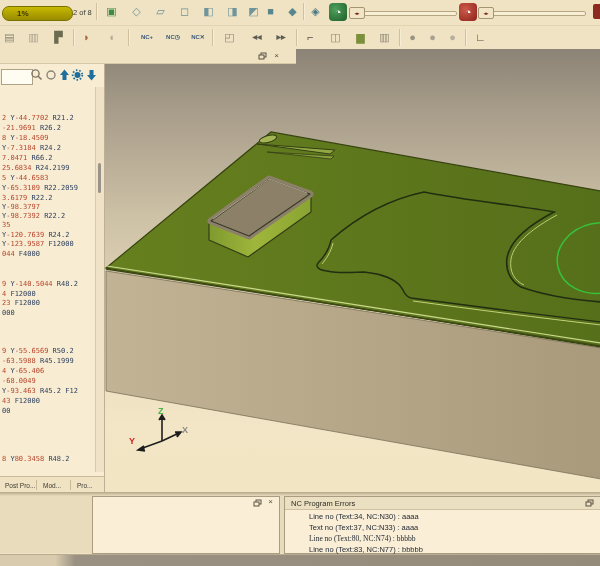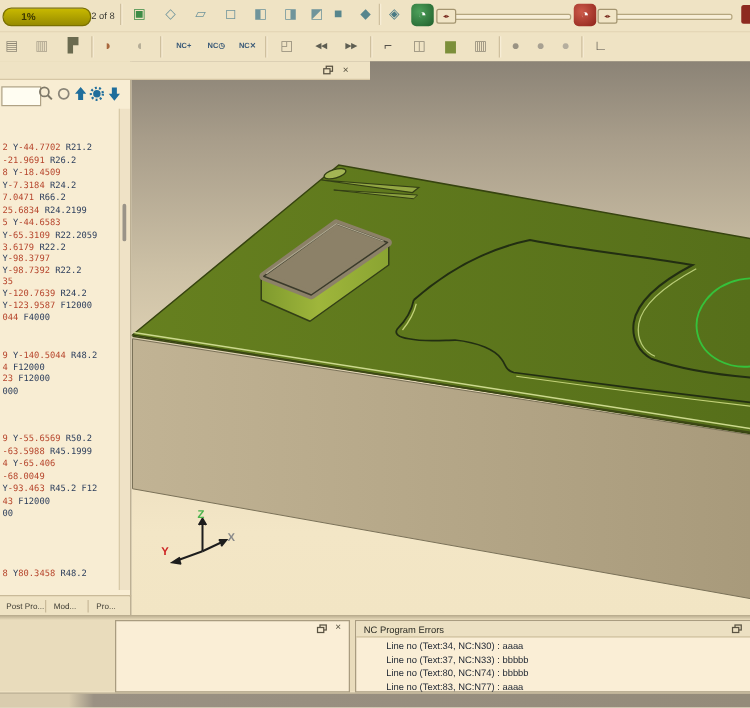--- a/index.html
+++ b/index.html
@@ -234,20 +234,20 @@
       <span id="err-title">NC Program Errors</span>
       <span class="winbtn" style="left:300px;top:2px">
         <svg width="9" height="9">
             <rect x="3" y="1" width="5" height="4" fill="none" stroke="#5a5342"></rect>
             <rect x="1" y="3" width="5" height="4" fill="#ece0c2" stroke="#5a5342"></rect>
           </svg>
       </span>
     </div>
     <div id="err-rows">
         <div class="err-row" style="top: 15px;">Line no (Text:34, NC:N30) : aaaa</div>
-        <div class="err-row" style="top: 26px;">Line no (Text:37, NC:N33) : bbbbb</div>
-        <div class="err-row" style="top: 37px;">Line no (Text:80, NC:N74) : bbbbb</div>
-        <div class="err-row" style="top: 48px;">Line no (Text:83, NC:N77) : aaaa</div>
+        <div class="err-row" style="top: 26px;">Text no (Text:37, NC:N33) : aaaa</div>
+        <div class="err-row" style="top: 37px; font-family: Liberation Serif, serif;">Line no (Text:80, NC:N74) : bbbbb</div>
+        <div class="err-row" style="top: 48px;">Line no (Text:83, NC:N77) : bbbbb</div>
       </div>
   </div>
 
   <div id="status-bar"></div>
 </div>
 
 </body></html>

